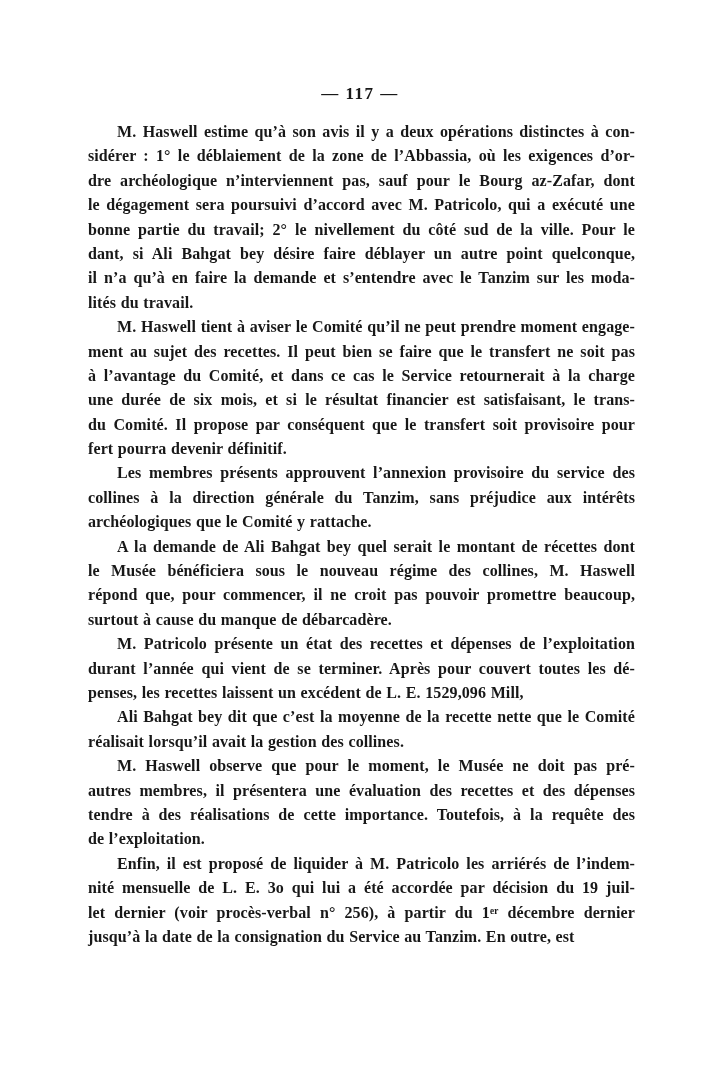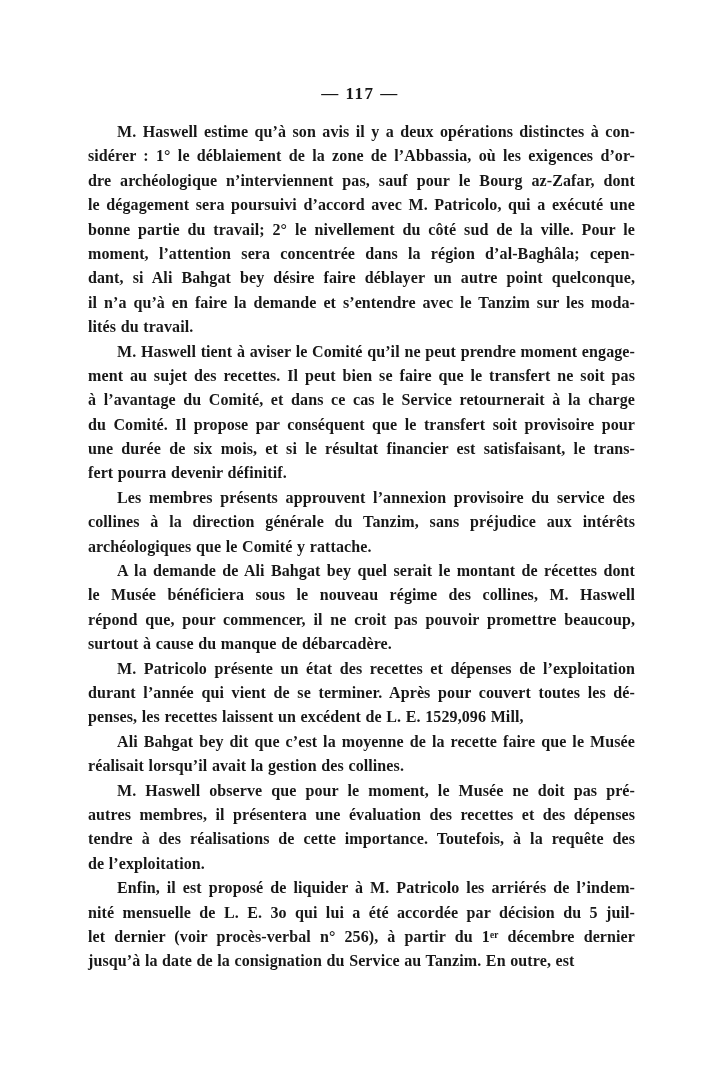--- a/index.html
+++ b/index.html
@@ -48,59 +48,58 @@
 
 <div class="page">
   <div class="page-number">— 117 —</div>
   <div class="page-body">
       <div class="para">
         <div class="line indent">M. Haswell estime qu’à son avis il y a deux opérations distinctes à con-</div>
         <div class="line">sidérer : 1° le déblaiement de la zone de l’Abbassia, où les exigences d’or-</div>
         <div class="line">dre archéologique n’interviennent pas, sauf pour le Bourg az-Zafar, dont</div>
         <div class="line">le dégagement sera poursuivi d’accord avec M. Patricolo, qui a exécuté une</div>
         <div class="line">bonne partie du travail; 2° le nivellement du côté sud de la ville. Pour le</div>
-        <div class="line">moment, l’attention sera concentrée dans la région d’al-Baghâla; cepen-</div>
         <div class="line">dant, si Ali Bahgat bey désire faire déblayer un autre point quelconque,</div>
         <div class="line">il n’a qu’à en faire la demande et s’entendre avec le Tanzim sur les moda-</div>
         <div class="line final">lités du travail.</div>
       </div>
       <div class="para">
         <div class="line indent">M. Haswell tient à aviser le Comité qu’il ne peut prendre moment engage-</div>
         <div class="line">ment au sujet des recettes. Il peut bien se faire que le transfert ne soit pas</div>
         <div class="line">à l’avantage du Comité, et dans ce cas le Service retournerait à la charge</div>
+        <div class="line">une durée de six mois, et si le résultat financier est satisfaisant, le trans-</div>
         <div class="line">du Comité. Il propose par conséquent que le transfert soit provisoire pour</div>
-        <div class="line">une durée de six mois, et si le résultat financier est satisfaisant, le trans-</div>
         <div class="line final">fert pourra devenir définitif.</div>
       </div>
       <div class="para">
         <div class="line indent">Les membres présents approuvent l’annexion provisoire du service des</div>
         <div class="line">collines à la direction générale du Tanzim, sans préjudice aux intérêts</div>
         <div class="line final">archéologiques que le Comité y rattache.</div>
       </div>
       <div class="para">
         <div class="line indent">A la demande de Ali Bahgat bey quel serait le montant de récettes dont</div>
         <div class="line">le Musée bénéficiera sous le nouveau régime des collines, M. Haswell</div>
         <div class="line">répond que, pour commencer, il ne croit pas pouvoir promettre beaucoup,</div>
         <div class="line final">surtout à cause du manque de débarcadère.</div>
       </div>
       <div class="para">
         <div class="line indent">M. Patricolo présente un état des recettes et dépenses de l’exploitation</div>
         <div class="line">durant l’année qui vient de se terminer. Après pour couvert toutes les dé-</div>
         <div class="line final">penses, les recettes laissent un excédent de L. E. 1529,096 Mill,</div>
       </div>
       <div class="para">
-        <div class="line indent">Ali Bahgat bey dit que c’est la moyenne de la recette faire que le Musée</div>
+        <div class="line indent">Ali Bahgat bey dit que c’est la moyenne de la recette nette que le Comité</div>
         <div class="line final">réalisait lorsqu’il avait la gestion des collines.</div>
       </div>
       <div class="para">
         <div class="line indent">M. Haswell observe que pour le moment, le Musée ne doit pas pré-</div>
         <div class="line">autres membres, il présentera une évaluation des recettes et des dépenses</div>
         <div class="line">tendre à des réalisations de cette importance. Toutefois, à la requête des</div>
         <div class="line final">de l’exploitation.</div>
       </div>
       <div class="para">
         <div class="line indent">Enfin, il est proposé de liquider à M. Patricolo les arriérés de l’indem-</div>
-        <div class="line">nité mensuelle de L. E. 3o qui lui a été accordée par décision du 5 juil-</div>
+        <div class="line">nité mensuelle de L. E. 3o qui lui a été accordée par décision du 19 juil-</div>
         <div class="line">let dernier (voir procès-verbal n° 256), à partir du 1ᵉʳ décembre dernier</div>
         <div class="line final">jusqu’à la date de la consignation du Service au Tanzim. En outre, est</div>
       </div>
     </div>
 </div>
 
 </body></html>

